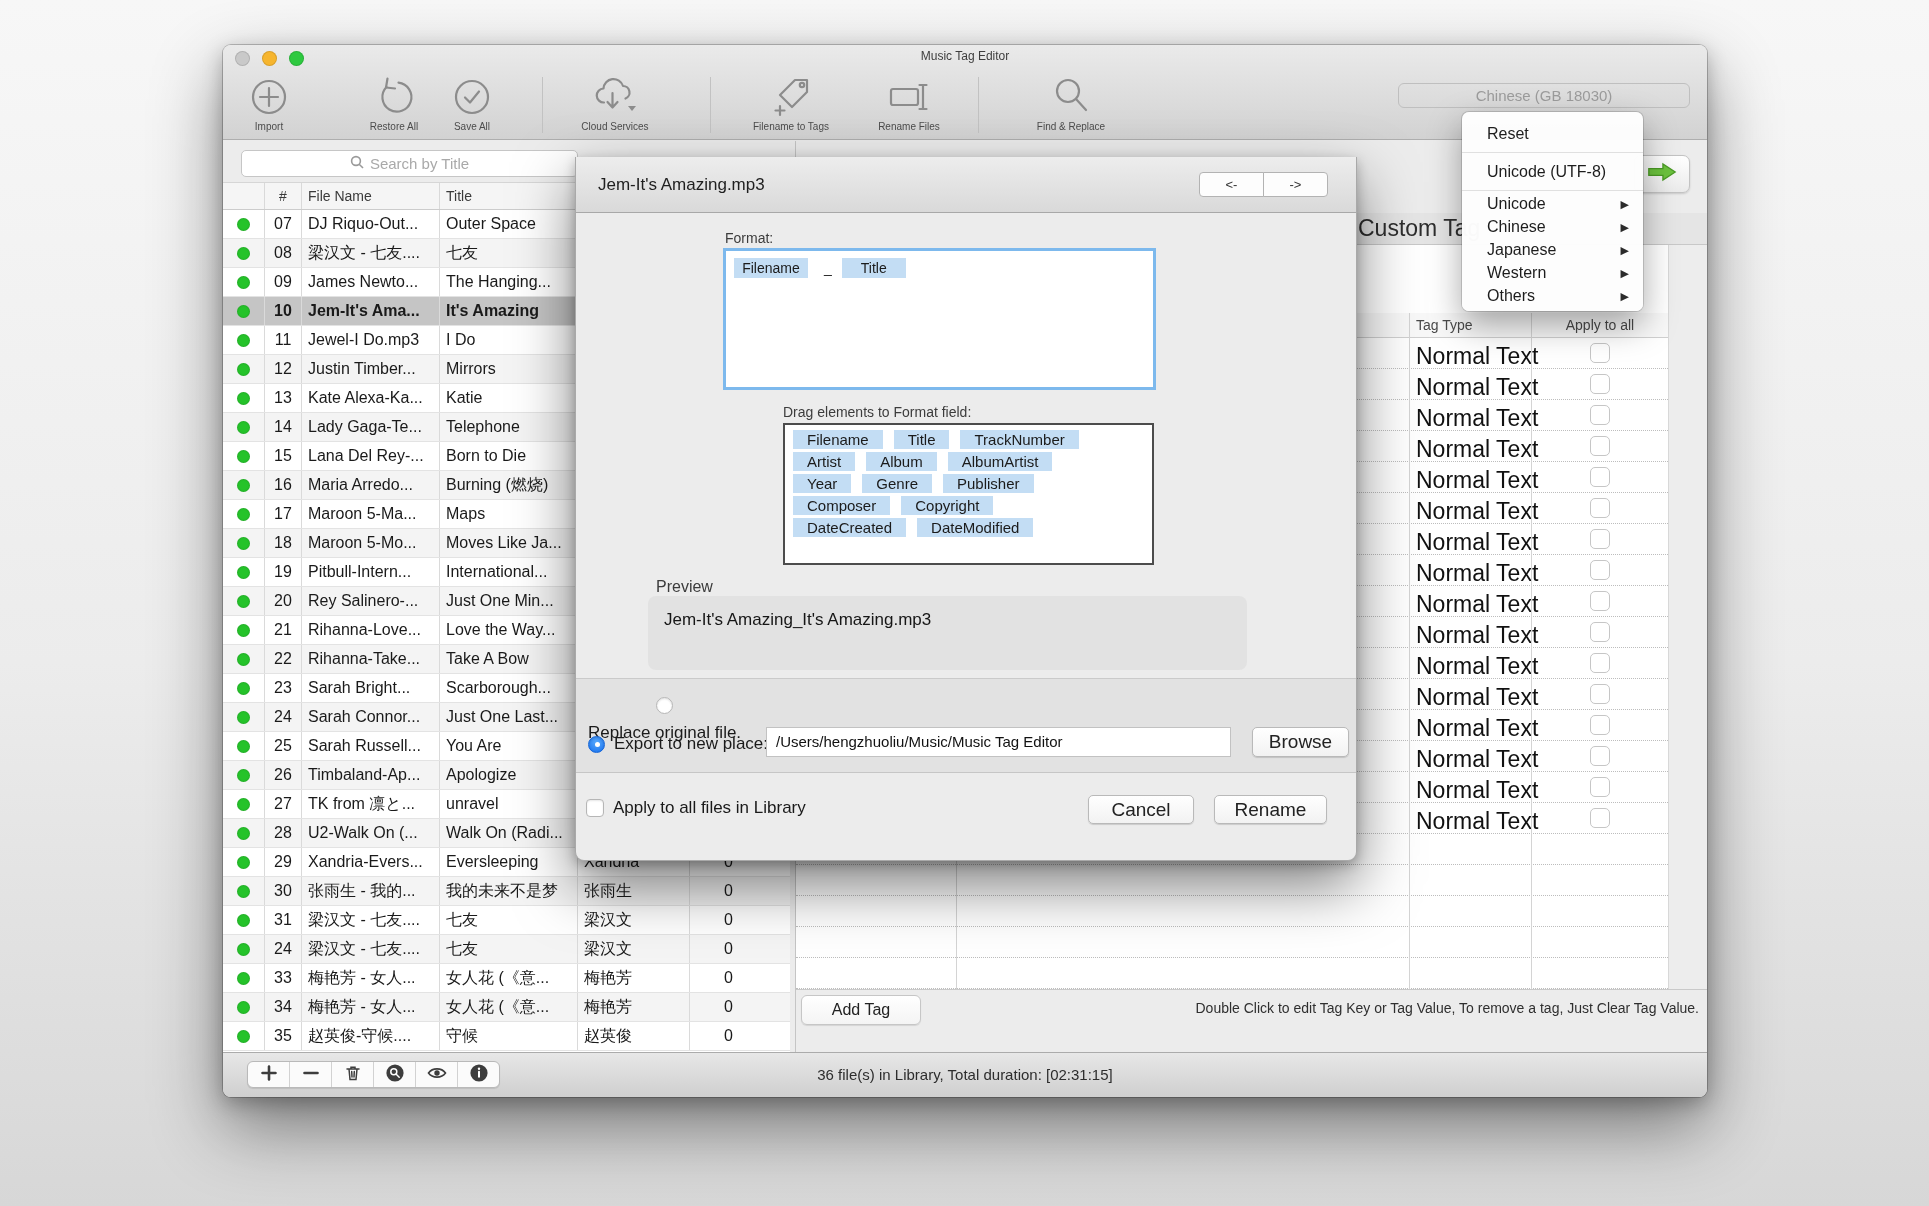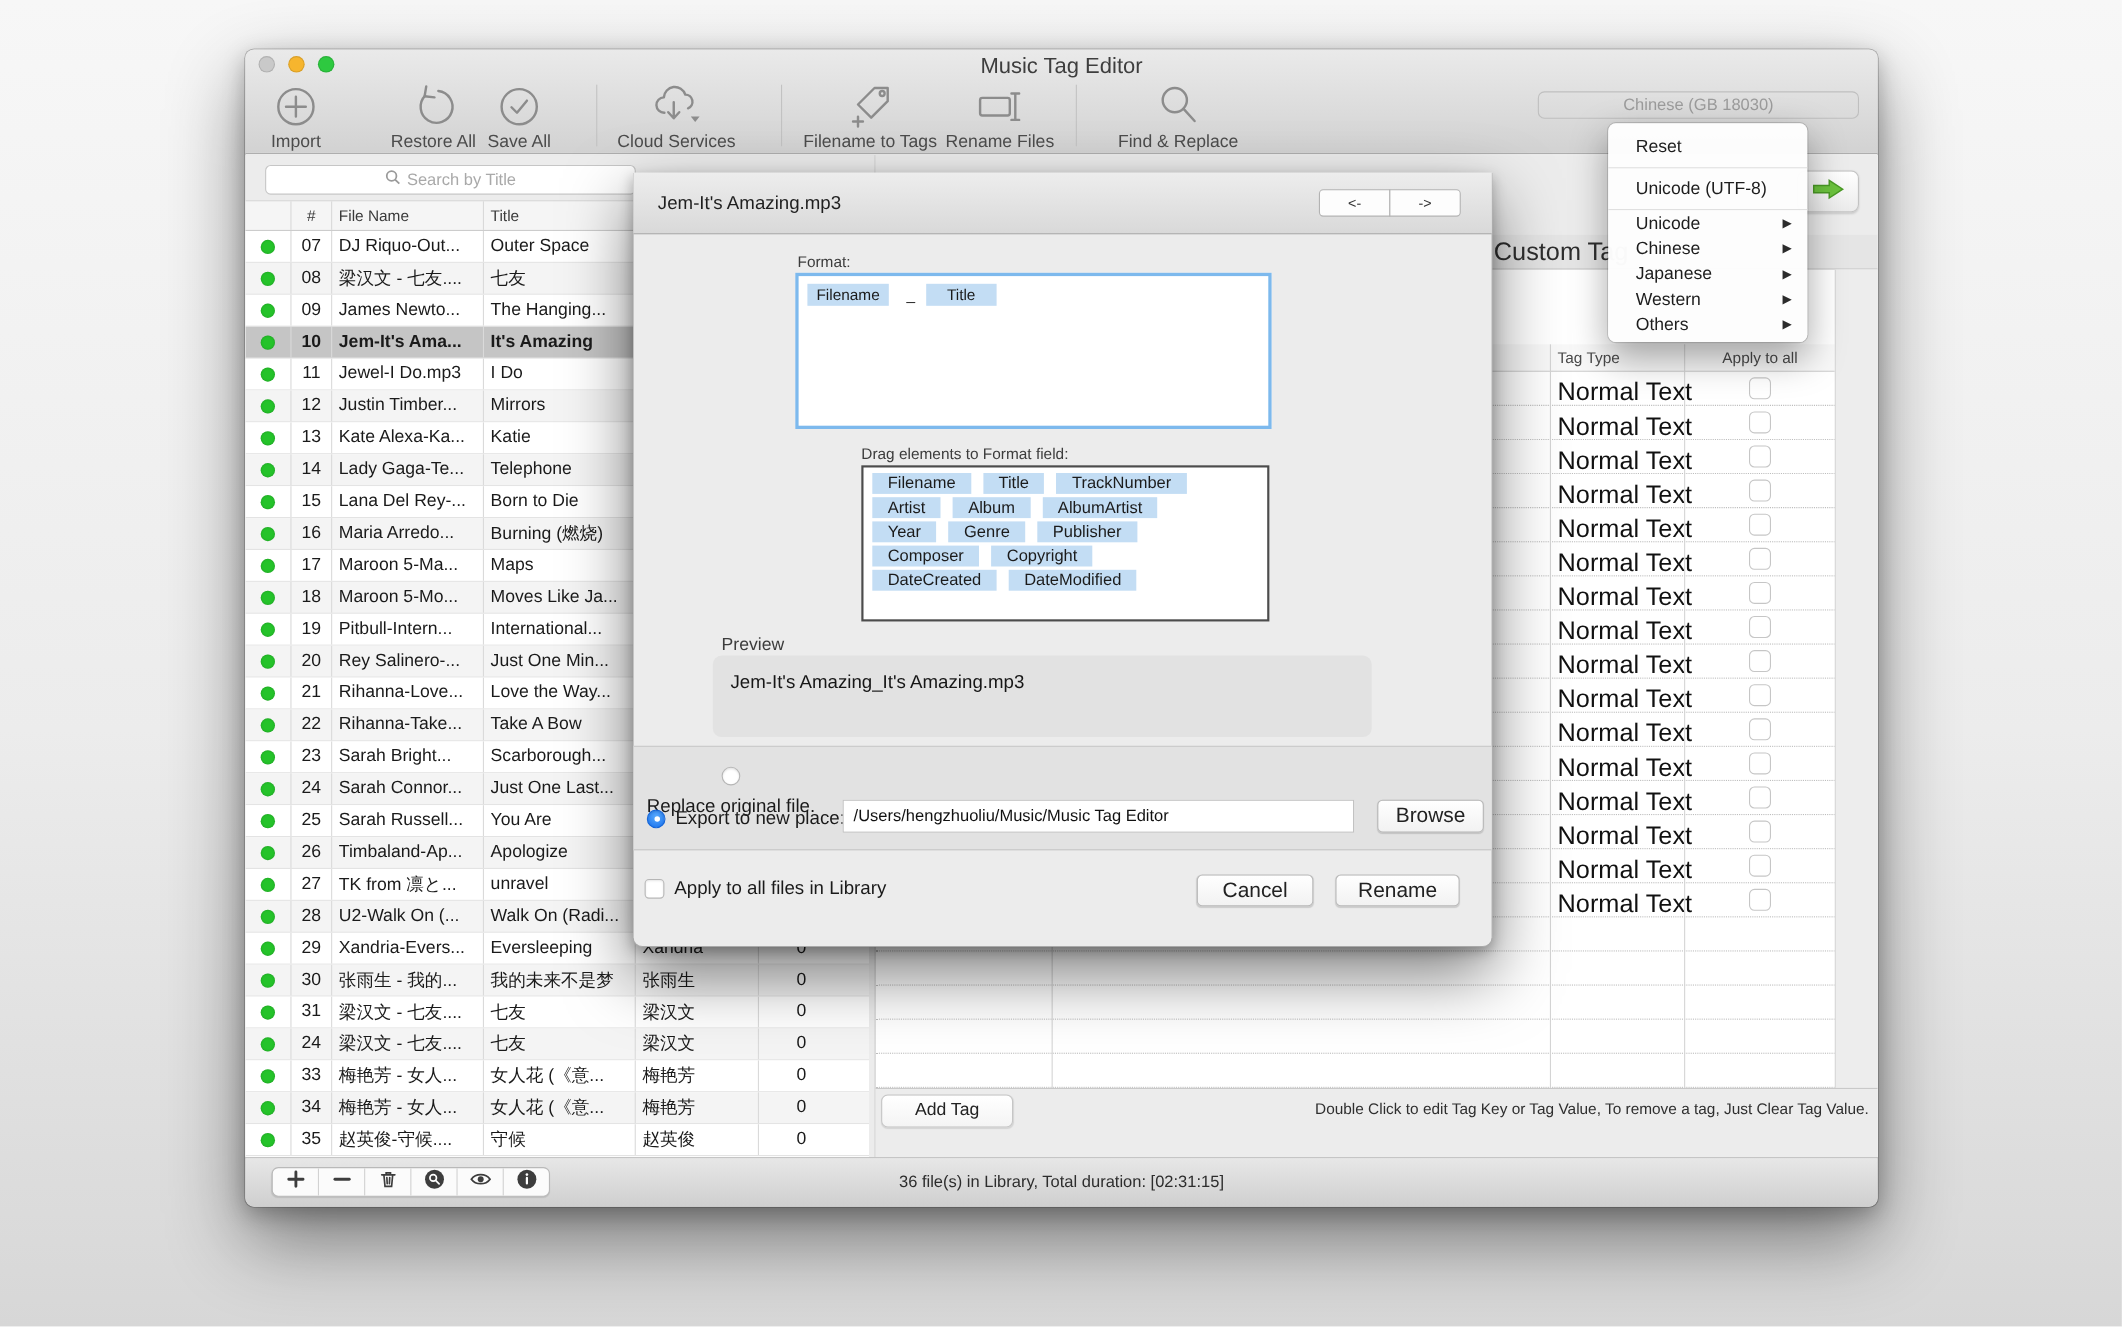--- a/index.html
+++ b/index.html
@@ -14,24 +14,24 @@
             box-shadow:0 0 0 1px rgba(0,0,0,.22), 0 30px 70px rgba(0,0,0,.45), 0 6px 20px rgba(0,0,0,.25); }
   .chrome { position:absolute; top:0; left:0; right:0; height:95px;
             background:linear-gradient(#eaeaea,#d2d2d2); border-bottom:1px solid #aeaeae;
             border-radius:8px 8px 0 0; }
   .light { position:absolute; top:6px; width:15px; height:15px; border-radius:50%;
            box-shadow:inset 0 0 0 1px rgba(0,0,0,.12); }
   .light.close { left:12px; }
   .light.min { left:39px; }
   .light.max { left:66px; }
   .win-title { position:absolute; top:4px; left:0; right:0; text-align:center;
-               font-size:20px; color:#3e3e3e; }
+               font-size:12px; color:#3e3e3e; }
   .tb-item { position:absolute; top:29px; transform:translateX(-50%); text-align:center; width:150px; }
   .tb-icon svg { display:block; margin:0 auto; }
-  .tb-label { font-size:16px; color:#4c4c4c; margin-top:1px; white-space:nowrap; }
+  .tb-label { font-size:10px; color:#4c4c4c; margin-top:1px; white-space:nowrap; }
   .tb-sep { position:absolute; top:32px; width:1px; height:56px; background:#c2c2c2; }
   .enc-field { position:absolute; left:1175px; top:38px; width:292px; height:25px;
                border:1px solid #bfbfbf; border-radius:6px; text-align:center;
                line-height:23px; font-size:15px; color:#9c9c9c; }
 
   
   .content { position:absolute; top:96px; left:0; right:0; bottom:45px; background:#ececec; overflow:hidden; }
 
   
   .left-pane { position:absolute; left:0; top:0; width:567px; height:100%; }

